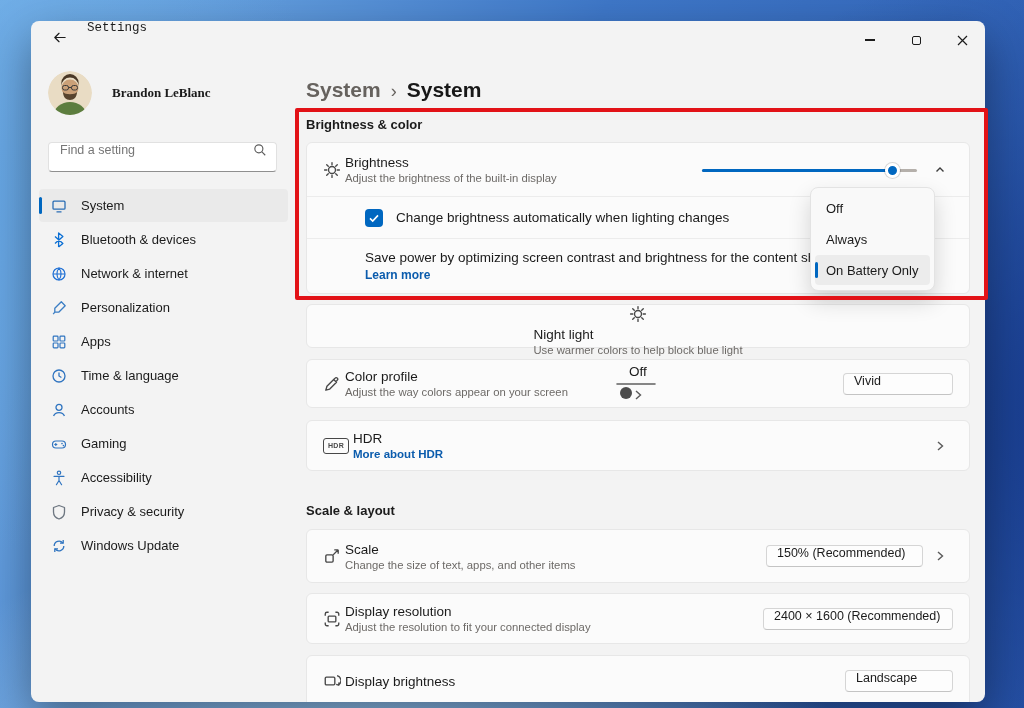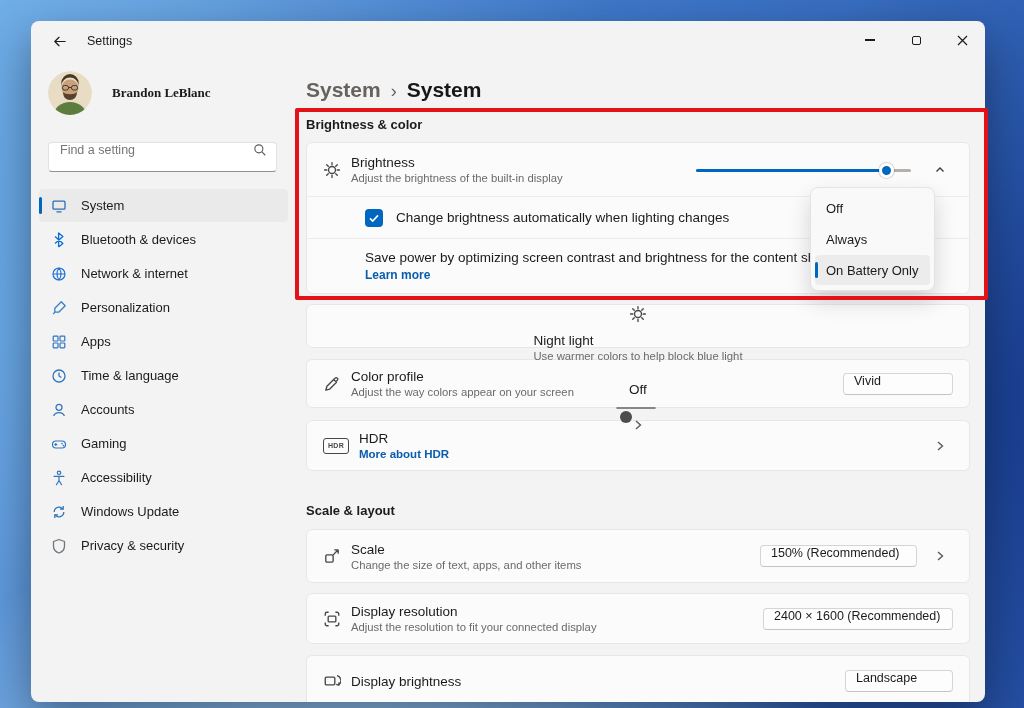--- a/index.html
+++ b/index.html
@@ -13,21 +13,21 @@
       radial-gradient(820px 720px at 109% 58%, #16398a 0%, rgba(22,57,138,0) 65%),
       linear-gradient(115deg, #79b5ea 0%, #3e77c8 45%, #2b59ae 100%);
   }
   .window {
     position:absolute; left:31px; top:21px; width:954px; height:681px;
     background:#f3f3f3; border-radius:8px; overflow:hidden;
     box-shadow:0 18px 45px rgba(0,0,0,.38);
     color:#1b1b1b;
   }
   
-  .titlebar { height:40px; display:flex; align-items:center; position:relative; }
+  .titlebar { height:40px; display:flex; position:relative;font-family:Liberation Mono, monospace; }
   .back-btn { width:36px; height:32px; margin-left:10px; display:flex; align-items:center; justify-content:center; border-radius:4px; }
   .tb-title { font-size:12.5px; margin-left:10px; }
   .tb-controls { position:absolute; right:0; top:0; display:flex; }
   .tb-btn { width:46px; height:38px; display:flex; align-items:center; justify-content:center; }
   .min-glyph { width:10px; height:1.2px; background:#1b1b1b; }
   .max-glyph { width:9px; height:9px; border:1.2px solid #1b1b1b; border-radius:2px; }
   
   .sidebar { position:absolute; left:0; top:40px; width:265px; bottom:0; }
   .account { display:flex; align-items:center; gap:20px; margin:10px 0 0 17px;font-family:Liberation Serif, serif; }
   .avatar { width:44px; height:44px; border-radius:50%; overflow:hidden; flex:0 0 auto; }
@@ -49,21 +49,21 @@
   .main { position:absolute; left:265px; top:40px; right:0; bottom:0; padding:12px 15px 0 10px; overflow:hidden; }
   .breadcrumb { display:flex; align-items:center; gap:10px; height:34px; font-size:21px; font-weight:700; }
   .bc-root { color:#66625e; }
   .bc-sep { color:#66625e; font-size:18px; font-weight:400; padding-top:2px; }
   .bc-current { color:#171717; }
   .section-header { font-size:13px; font-weight:700; height:18px; }
   .sh1 { margin:10px 0 7px 0; }
   .sh2 { margin:32px 0 8px 0; }
   .card { background:#fbfbfb; border:1px solid #e7e7e7; border-radius:6px; margin-bottom:10px; }
   .row { display:flex; align-items:center; padding:0 16px; }
-  .row-main { height:53px; gap:10px; }
+  .row-main { height:53px; gap:4px; }
   .row-sub { border-top:1px solid #ececec; padding-left:58px; }
   .row-check { height:42px; gap:13px; }
   .row-save { height:55px; flex-direction:column; align-items:flex-start; justify-content:center; gap:3px; }
   .txtcol { display:flex; flex-direction:column; gap:2px; }
   .ttl { font-size:13.5px; color:#1b1b1b; }
   .sub { font-size:11.3px; color:#6d6a67; }
   .spacer { flex:1; }
   .link { font-size:12px; font-weight:700; color:#0b5cad; }
   .card-ic { width:18px; height:18px; flex:0 0 auto; }
   .chev-btn { width:26px; display:flex; justify-content:center; }
@@ -213,30 +213,30 @@
       </div>
       <div class="nav-item">
         <svg class="nav-ic" viewBox="0 0 16 16">
             <circle cx="8" cy="2.8" r="1.7" fill="none" stroke="#2f74c0" stroke-width="1.2"></circle>
             <path d="M3 6.3h10M8 6.3v4.2M8 10.5l-2.6 4.2M8 10.5l2.6 4.2" fill="none" stroke="#2f74c0" stroke-width="1.2" stroke-linecap="round"></path>
           </svg>
         <span>Accessibility</span>
       </div>
       <div class="nav-item">
         <svg class="nav-ic" viewBox="0 0 16 16">
+            <path d="M8 1.5l5.5 2v4.5c0 3.5-2.5 6-5.5 7-3-1-5.5-3.5-5.5-7V3.5z" fill="none" stroke="#6d7680" stroke-width="1.3" stroke-linejoin="round"></path>
+          </svg>
+        <span>Privacy &amp; security</span>
+      </div>
+      <div class="nav-item">
+        <svg class="nav-ic" viewBox="0 0 16 16">
             <path d="M3.2 8a4.8 4.8 0 0 1 8.6-2.9M12.8 8a4.8 4.8 0 0 1-8.6 2.9" fill="none" stroke="#2f74c0" stroke-width="1.3"></path>
             <path d="M12.2 2v3.2H9M3.8 14v-3.2H7" fill="none" stroke="#2f74c0" stroke-width="1.3"></path>
           </svg>
         <span>Windows Update</span>
-      </div>
-      <div class="nav-item">
-        <svg class="nav-ic" viewBox="0 0 16 16">
-            <path d="M8 1.5l5.5 2v4.5c0 3.5-2.5 6-5.5 7-3-1-5.5-3.5-5.5-7V3.5z" fill="none" stroke="#6d7680" stroke-width="1.3" stroke-linejoin="round"></path>
-          </svg>
-        <span>Privacy &amp; security</span>
       </div>
     </div>
   </div>
 
   <div class="main">
 
     <div class="breadcrumb">
       <span class="bc-root">System</span>
       <span class="bc-sep">›</span>
       <span class="bc-current">System</span>

